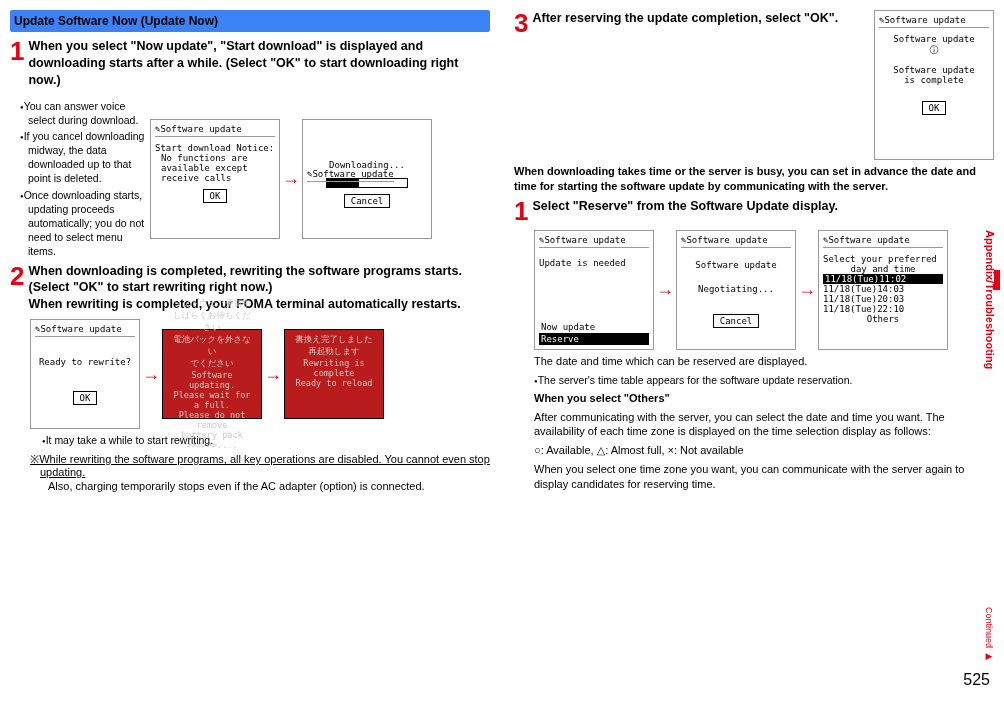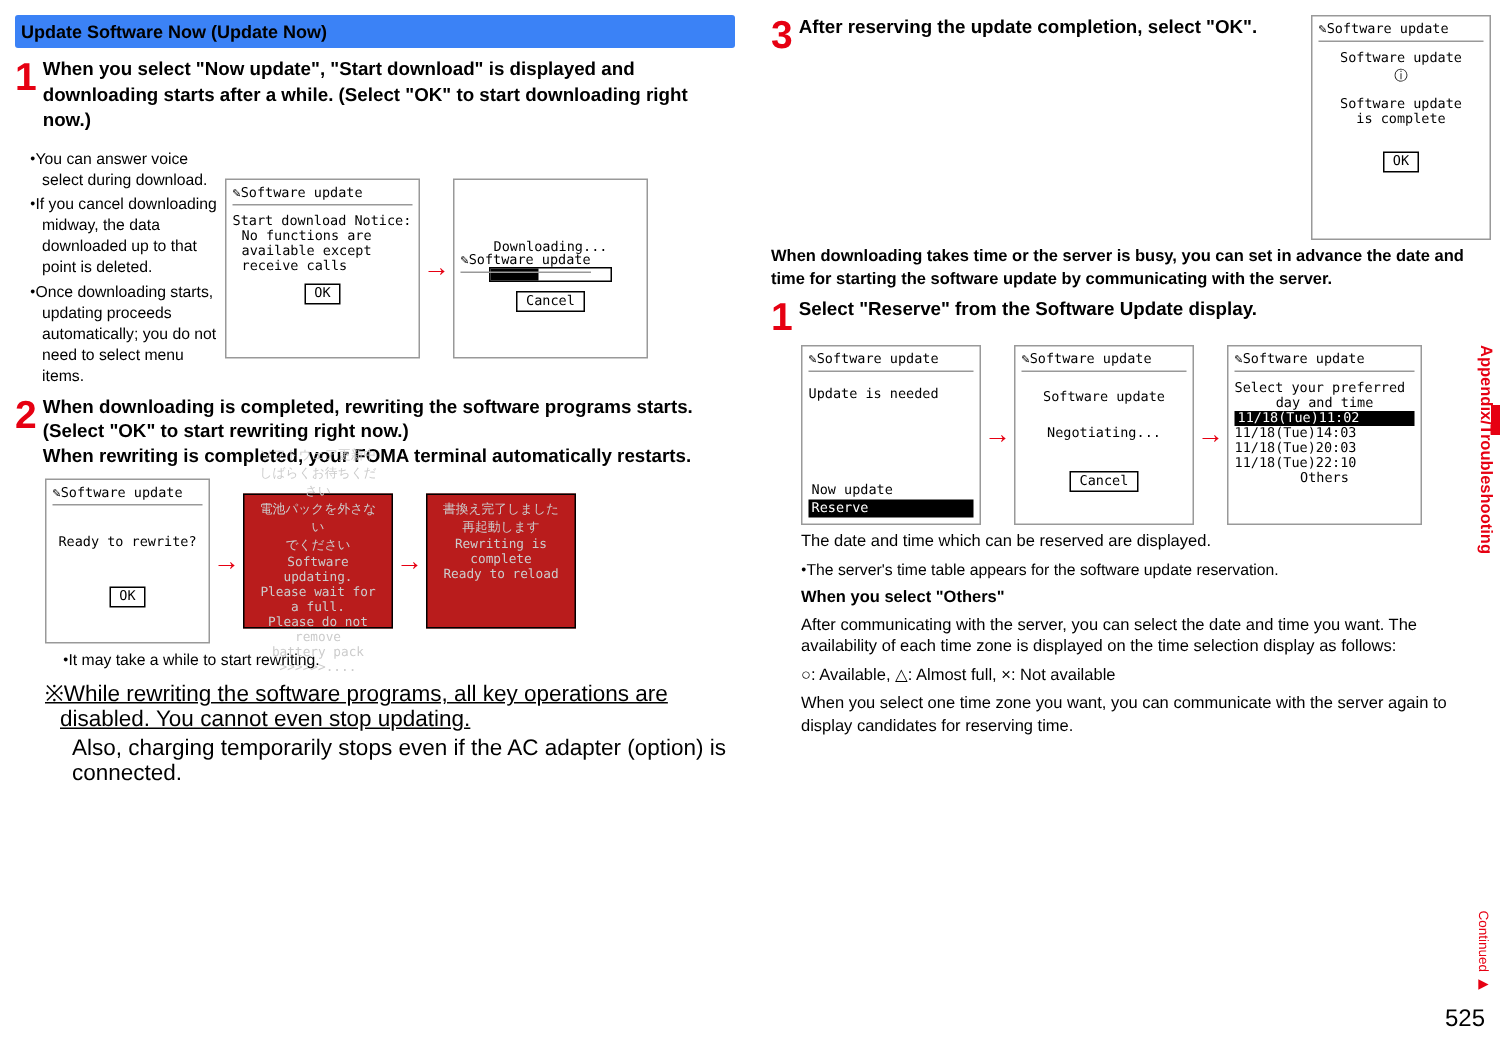--- a/index.html
+++ b/index.html
@@ -6,21 +6,21 @@
 .page { width:984px; height:681px; position:relative; display:flex; }
 .col { width:480px; }
 .col-left { margin-right:24px; }
 .section-hdr { background:#3b82f6; font-weight:bold; padding:4px 4px; border-radius:2px; margin-bottom:6px; font-size:12px; }
 .bignum { font-size:26px; font-weight:bold; color:#e60012; margin-right:4px; vertical-align:top; line-height:1; }
 .step { display:flex; margin-bottom:6px; }
 .step .txt { flex:1; font-weight:bold; font-size:12.5px; line-height:1.35; }
 .bullets { margin:4px 0 4px 10px; font-size:10.5px; line-height:1.35; }
 .bullets p { margin:2px 0; text-indent:-8px; padding-left:8px; }
 .bullets p::before { content:"\25CF "; font-size:6px; vertical-align:middle; }
-.note-star p { margin:2px 0; text-indent:-10px; padding-left:10px; font-size:15px;}
+.note-star p { margin:2px 0; text-indent:-10px; padding-left:10px; font-size:11px;}
 .imgrow { display:flex; align-items:center; margin:4px 0; }
 .arrow { color:#e60012; font-size:18px; margin:0 2px; }
 .screen { background:#fff; border:1px solid #999; font-family:monospace; font-size:9px; padding:4px; display:flex; flex-direction:column; align-items:center; box-sizing:border-box; }
 .screen .title { align-self:stretch; border-bottom:1px solid #999; padding-bottom:2px; margin-bottom:6px; font-size:9px; }
 .screen .title::before { content:"\270E "; }
 .btn { border:1px solid #000; padding:1px 6px; font-size:9px; display:inline-block; margin-top:6px; }
 .dark { background:#b91c1c; color:#ccc; border:1px solid #000; font-family:monospace; font-size:8.5px; padding:6px; text-align:center; width:100px; height:90px; box-sizing:border-box; display:flex; flex-direction:column; justify-content:center; }
 .sideflex { display:flex; }
 .sideflex .left { width:140px; }
 .pagenum { position:absolute; right:4px; bottom:2px; font-size:16px; }

